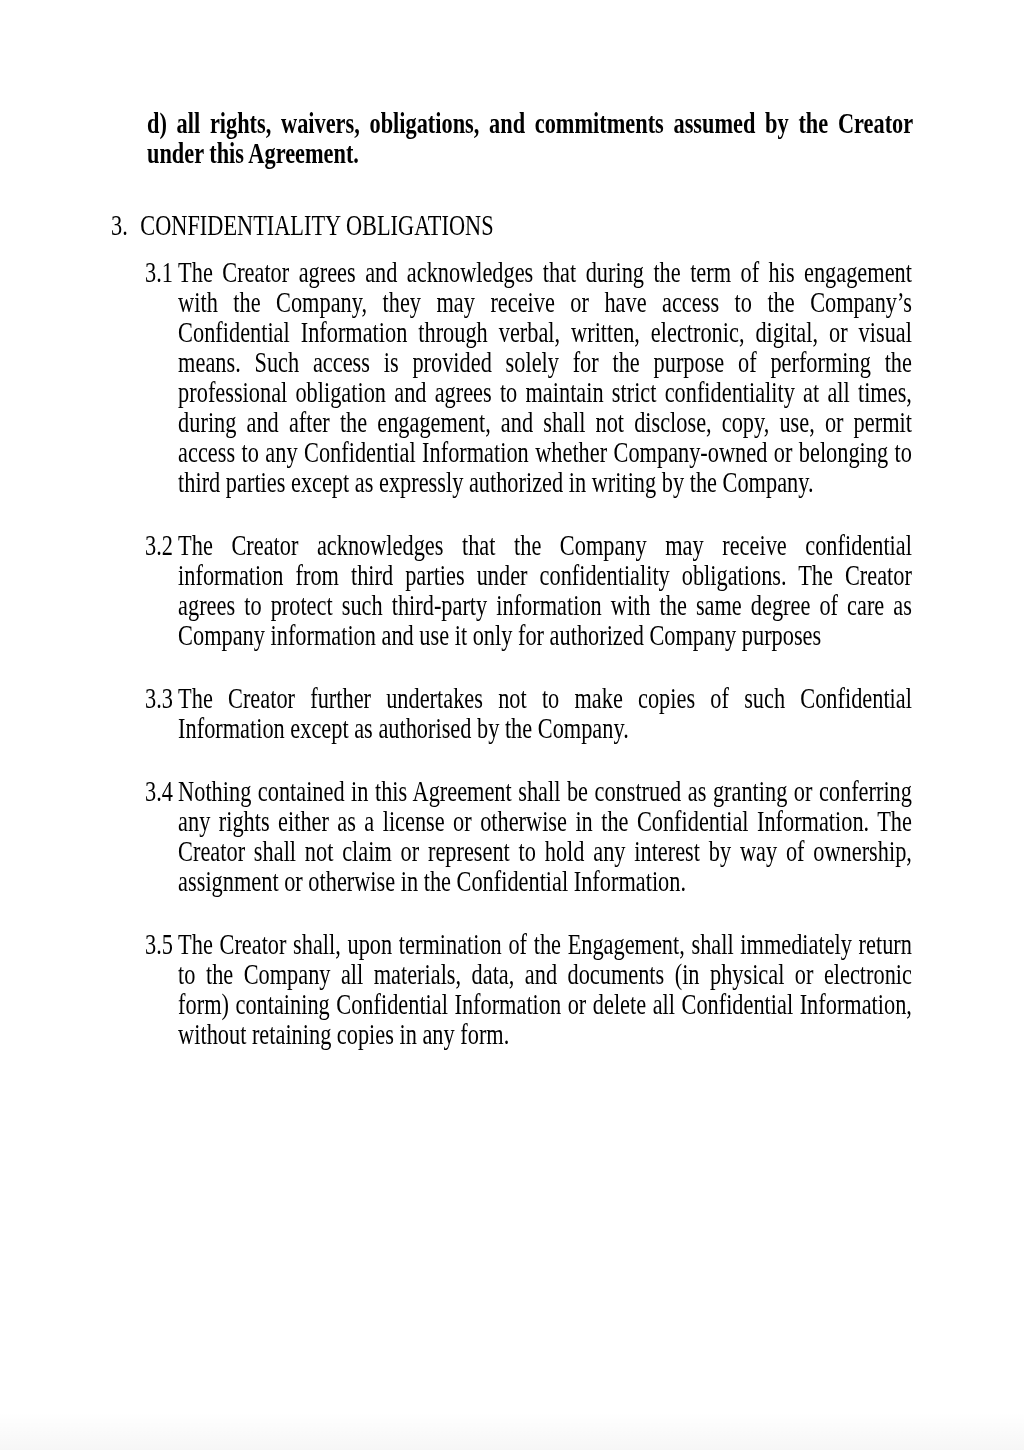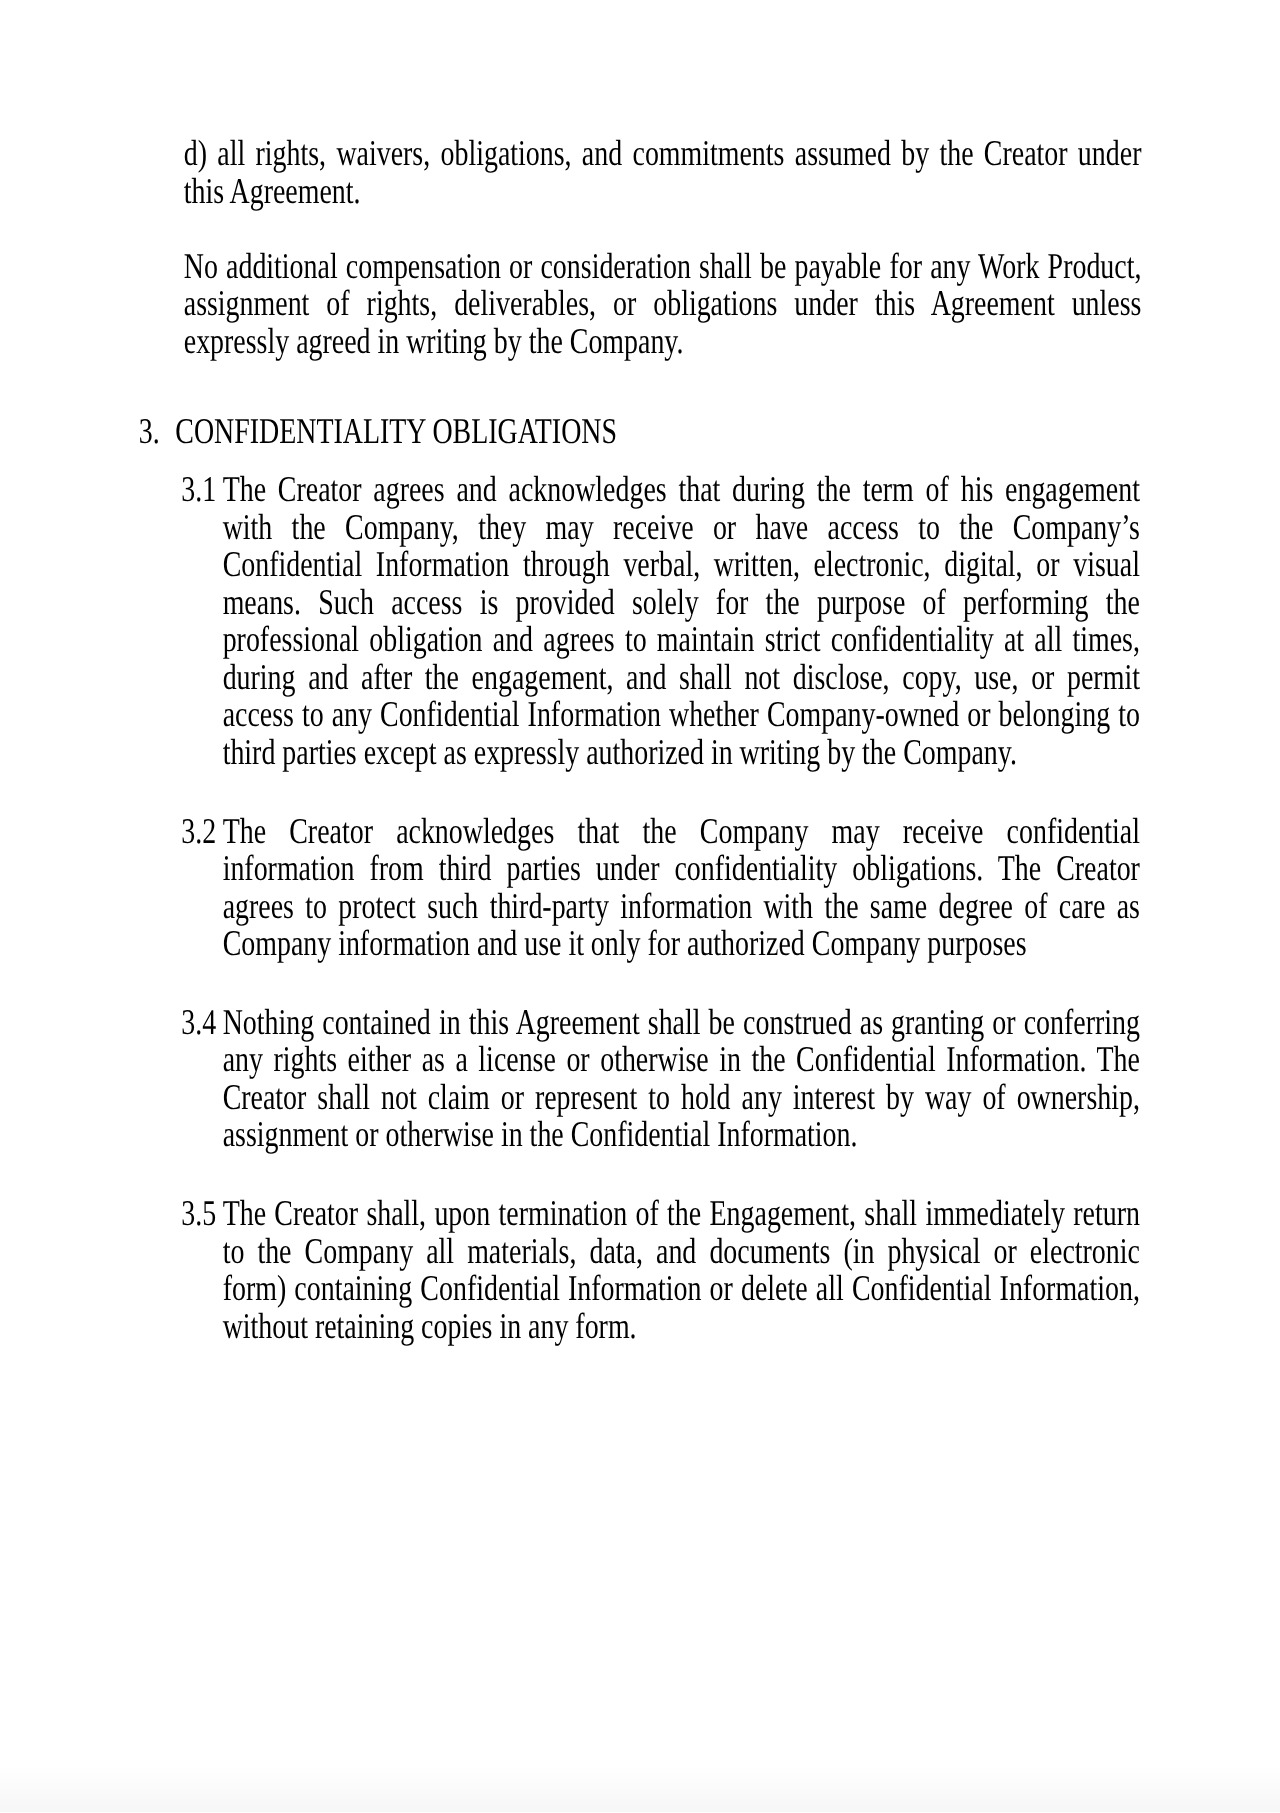--- a/index.html
+++ b/index.html
@@ -24,20 +24,21 @@
   p { margin: 0; }
 
   
   .condense {
     transform: scaleX(0.77);
     transform-origin: 0 0;
   }
 
   .para-block {
     margin: 0 0 30px 147px;
+    font-weight: bold;
   }
   .para-inner {
     width: 995px;
     text-align: justify;
   }
 
   .heading-block {
     margin: 42px 0 17px 111px;
   }
   .heading-inner {
@@ -81,23 +82,20 @@
 </head>
 <body>
 
 <div class="page">
   <div class="doc">
 
     <div class="para-block">
       <p class="para-inner condense">d) all rights, waivers, obligations, and commitments assumed by the Creator under this Agreement.</p>
     </div>
 
-    <div class="para-block">
-      <p class="para-inner condense">No additional compensation or consideration shall be payable for any Work Product, assignment of rights, deliverables, or obligations under this Agreement unless expressly agreed in writing by the Company.</p>
-    </div>
 
     <div class="heading-block">
       <div class="heading-inner condense">
         <span class="heading-num">3.</span>
         <span class="heading-title">CONFIDENTIALITY OBLIGATIONS</span>
       </div>
     </div>
 
     <div class="clause-block">
       <div class="clause-inner condense">
@@ -106,20 +104,26 @@
       </div>
     </div>
 
     <div class="clause-block">
       <div class="clause-inner condense">
         <span class="clause-num">3.2</span>
         <span class="clause-body">The Creator acknowledges that the Company may receive confidential information from third parties under confidentiality obligations. The Creator agrees to protect such third-party information with the same degree of care as Company information and use it only for authorized Company purposes</span>
       </div>
     </div>
 
+    <div class="clause-block">
+      <div class="clause-inner condense">
+        <span class="clause-num">3.3</span>
+        <span class="clause-body">The Creator further undertakes not to make copies of such Confidential Information except as authorised by the Company.</span>
+      </div>
+    </div>
 
     <div class="clause-block">
       <div class="clause-inner condense">
         <span class="clause-num">3.4</span>
         <span class="clause-body">Nothing contained in this Agreement shall be construed as granting or conferring any rights either as a license or otherwise in the Confidential Information. The Creator shall not claim or represent to hold any interest by way of ownership, assignment or otherwise in the Confidential Information.</span>
       </div>
     </div>
 
     <div class="clause-block">
       <div class="clause-inner condense">

